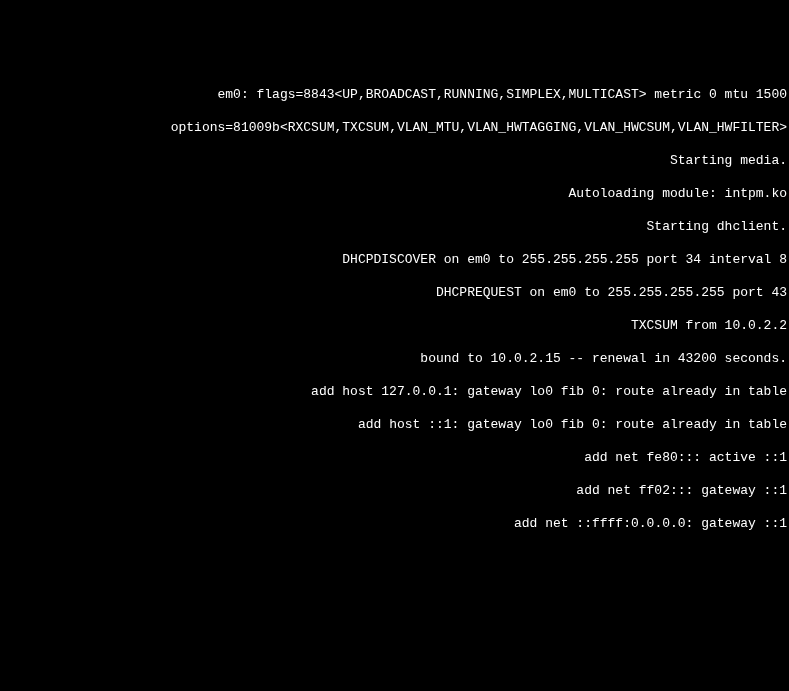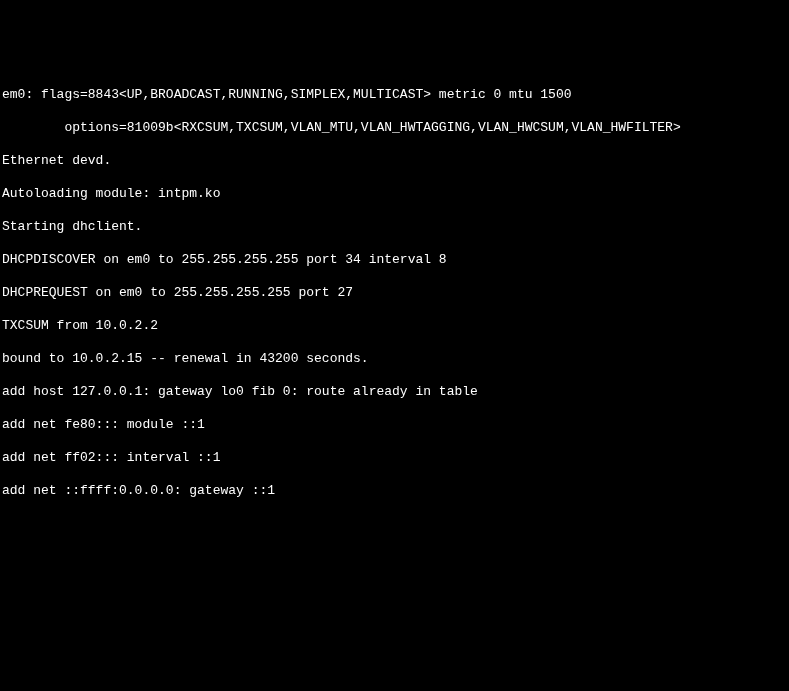--- a/index.html
+++ b/index.html
@@ -8,40 +8,41 @@
       color: #fff;
       font-family: 'Courier New', Consolas, monospace;
       font-size: 13px;
       line-height: 16.5px;
       padding: 4px 2px;
       width: 789px;
       height: 691px;
       overflow: hidden;
       white-space: pre;
     }
-    .line { display: block; }
+    .line { display: block; text-align: right; }
   </style>
 </head>
 <body>
 
 
 
 <div>
 <span class="line">em0: flags=8843&lt;UP,BROADCAST,RUNNING,SIMPLEX,MULTICAST&gt; metric 0 mtu 1500</span>
 <span class="line">        options=81009b&lt;RXCSUM,TXCSUM,VLAN_MTU,VLAN_HWTAGGING,VLAN_HWCSUM,VLAN_HWFILTER&gt;</span>
-<span class="line">Ethernet devd.</span>
+<span class="line">Starting media.</span>
 <span class="line">Autoloading module: intpm.ko</span>
 <span class="line">Starting dhclient.</span>
 <span class="line">DHCPDISCOVER on em0 to 255.255.255.255 port 34 interval 8</span>
-<span class="line">DHCPREQUEST on em0 to 255.255.255.255 port 27</span>
+<span class="line">DHCPREQUEST on em0 to 255.255.255.255 port 43</span>
 <span class="line">TXCSUM from 10.0.2.2</span>
 <span class="line">bound to 10.0.2.15 -- renewal in 43200 seconds.</span>
 <span class="line">add host 127.0.0.1: gateway lo0 fib 0: route already in table</span>
-<span class="line">add net fe80::: module ::1</span>
-<span class="line">add net ff02::: interval ::1</span>
+<span class="line">add host ::1: gateway lo0 fib 0: route already in table</span>
+<span class="line">add net fe80::: active ::1</span>
+<span class="line">add net ff02::: gateway ::1</span>
 <span class="line">add net ::ffff:0.0.0.0: gateway ::1</span>
 
 
 
 
 
 
 
 
 

